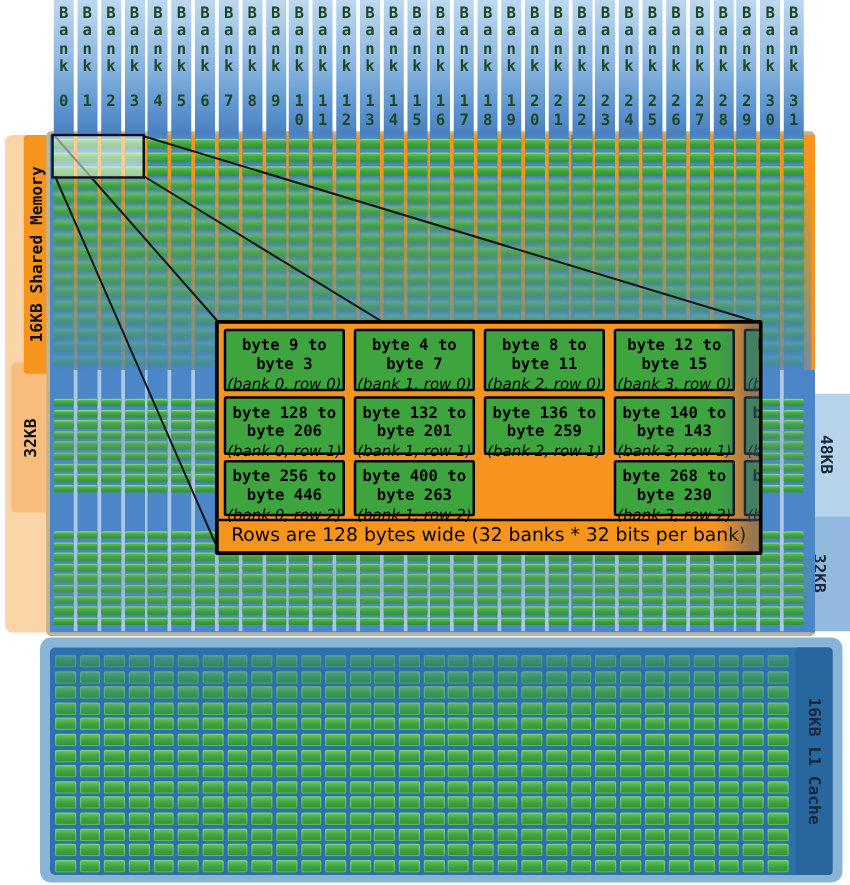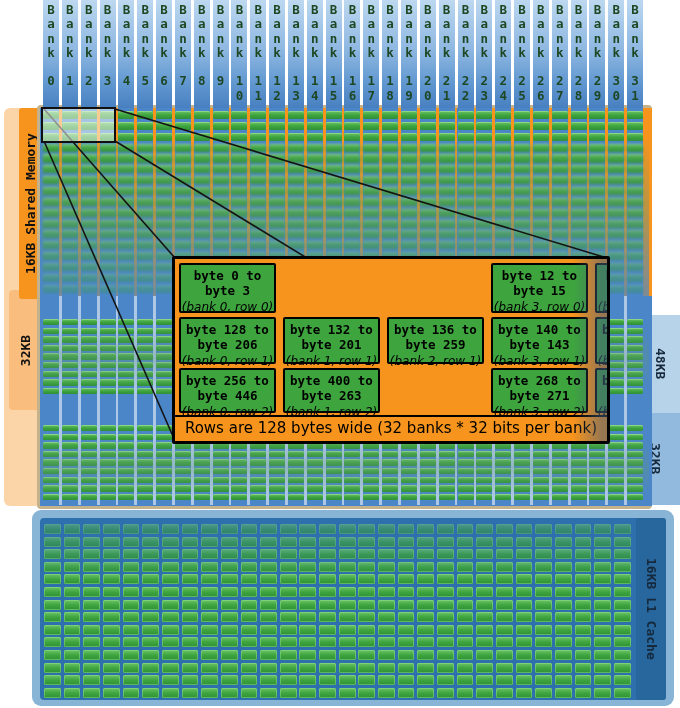--- a/index.html
+++ b/index.html
@@ -1927,23 +1927,33 @@
     <line x1="115" y1="109" x2="607" y2="258" stroke="#141414" stroke-width="1.6"></line>
     <line x1="44" y1="141" x2="175" y2="441" stroke="#141414" stroke-width="1.6"></line>
     <line x1="115" y1="141" x2="607" y2="441" stroke="#141414" stroke-width="1.6"></line>
   </svg>
 
   <div id="highlight"></div>
 
   <div id="inset">
     <div id="insetCells" class="abs" style="left:0;top:0;width:432px;height:182px;">
         <div class="inset-cell" style="left: 4px; top: 4px; width: 97px; height: 50px;">
-          <div class="b">byte 0 to</div>
+          <div class="b">byte 9 to</div>
           <div class="b">byte 3</div>
           <div class="i">(bank 0, row 0)</div>
+        </div>
+        <div class="inset-cell" style="left: 108px; top: 4px; width: 97px; height: 50px;">
+          <div class="b">byte 4 to</div>
+          <div class="b">byte 7</div>
+          <div class="i">(bank 1, row 0)</div>
+        </div>
+        <div class="inset-cell" style="left: 212px; top: 4px; width: 97px; height: 50px;">
+          <div class="b">byte 8 to</div>
+          <div class="b">byte 11</div>
+          <div class="i">(bank 2, row 0)</div>
         </div>
         <div class="inset-cell" style="left: 316px; top: 4px; width: 97px; height: 50px;">
           <div class="b">byte 12 to</div>
           <div class="b">byte 15</div>
           <div class="i">(bank 3, row 0)</div>
         </div>
         <div class="inset-cell" style="left: 420px; top: 4px; width: 97px; height: 50px;">
           <div class="b">byte 16 to</div>
           <div class="b">byte 19</div>
           <div class="i">(bank 4, row 0)</div>
@@ -1978,21 +1988,21 @@
           <div class="b">byte 446</div>
           <div class="i">(bank 0, row 2)</div>
         </div>
         <div class="inset-cell" style="left: 108px; top: 109px; width: 97px; height: 45px;">
           <div class="b">byte 400 to</div>
           <div class="b">byte 263</div>
           <div class="i">(bank 1, row 2)</div>
         </div>
         <div class="inset-cell" style="left: 316px; top: 109px; width: 97px; height: 45px;">
           <div class="b">byte 268 to</div>
-          <div class="b">byte 271</div>
+          <div class="b">byte 230</div>
           <div class="i">(bank 3, row 2)</div>
         </div>
         <div class="inset-cell" style="left: 420px; top: 109px; width: 97px; height: 45px;">
           <div class="b">byte 272 to</div>
           <div class="b">byte 275</div>
           <div class="i">(bank 4, row 2)</div>
         </div>
       </div>
     <div id="inset-caption">Rows are 128 bytes wide (32 banks * 32 bits per bank)</div>
     <div id="inset-fade"></div>

